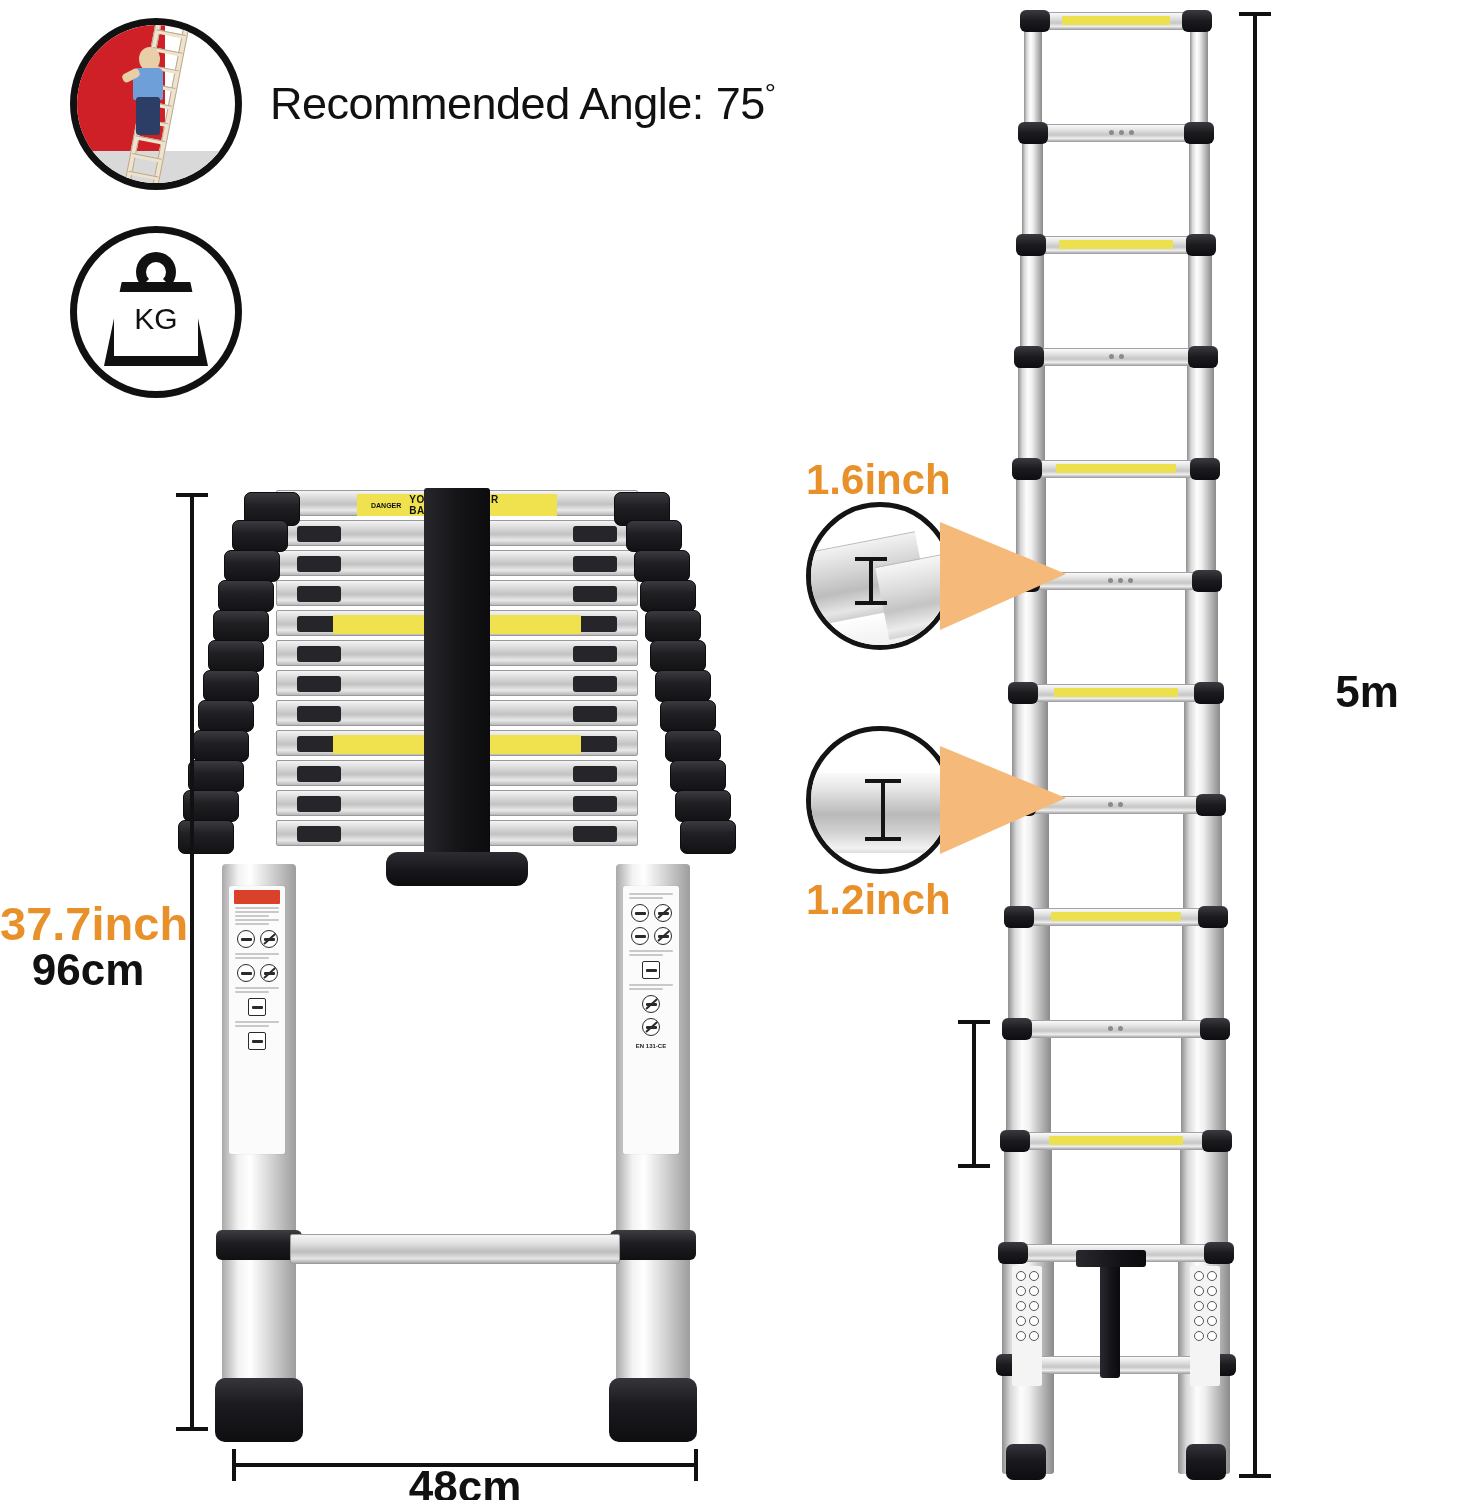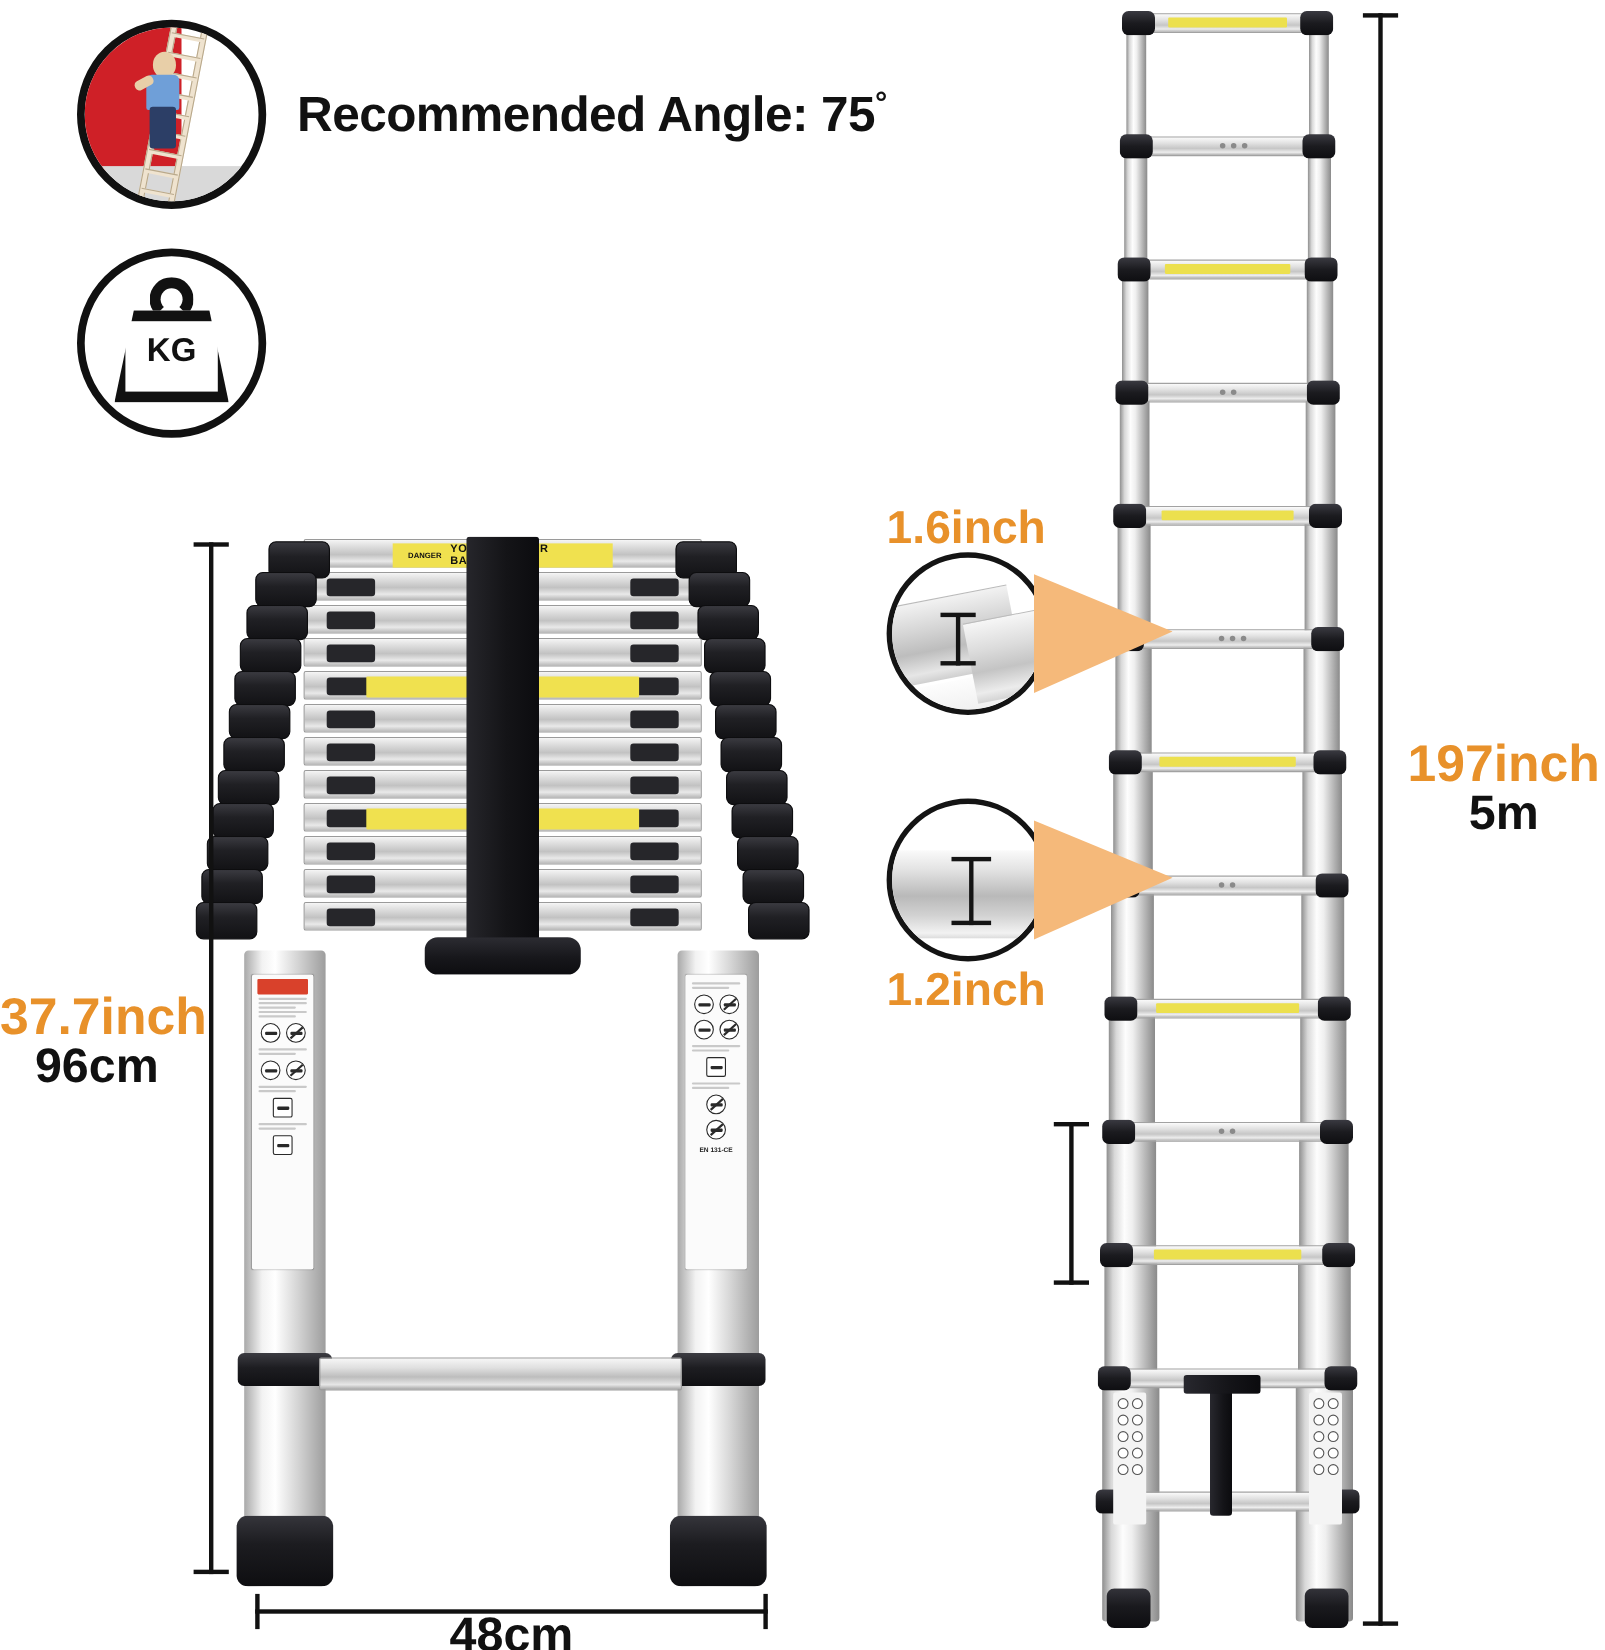--- a/index.html
+++ b/index.html
@@ -16,21 +16,21 @@
   .nowrap { white-space: nowrap; }
 
   
   .badge-row { position: absolute; display: flex; align-items: center; }
   .badge-circle {
     width: 172px; height: 172px; border-radius: 50%;
     border: 7px solid #111; background: #fff;
     position: relative; overflow: hidden; flex: none;
   }
   .badge-text {
-    margin-left: 28px; font-size: 45px; font-weight: bold;
+    margin-left: 28px; font-size: 45px; font-weight: normal;
     color: #111; letter-spacing: -0.5px;
   }
   .badge-text .sup { font-size: 28px; vertical-align: super; }
 
   
   .ab-red {
     position: absolute; left: 0; top: 0; width: 56%; height: 82%;
     background: #cf2027;
   }
   .ab-floor {
@@ -77,21 +77,21 @@
     border-bottom-color: transparent;
   }
   .wb-body {
     position: absolute; left: 50%; top: 30px; transform: translateX(-50%);
     width: 104px; height: 84px; background: #fff;
     border: 10px solid #111;
     clip-path: polygon(17% 0%, 83% 0%, 100% 100%, 0% 100%);
   }
   .wb-kg {
     position: absolute; left: 50%; top: 50px; transform: translateX(-50%);
-    font-size: 30px; font-weight: bold; color: #111; letter-spacing: 0px;
+    font-size: 30px; font-weight: normal; color: #111; letter-spacing: 0px;
   }
 
   
   .dim-v { position: absolute; width: 4px; background: #111; }
   .dim-v::before, .dim-v::after {
     content: ""; position: absolute; left: -14px; width: 32px; height: 4px; background: #111;
   }
   .dim-v::before { top: 0; }
   .dim-v::after  { bottom: 0; }
   .dim-h { position: absolute; height: 4px; background: #111; }
@@ -646,21 +646,20 @@
         </div>
     </div>
     <div class="ex-strap" style="left:98px; top:1244px; width:20px; height:128px;"></div>
     <div class="ex-strap" style="left:74px; top:1244px; width:70px; height:17px;"></div>
     <div class="ex-foot" style="left:4px;   top:1438px;"></div>
     <div class="ex-foot" style="right:4px;  top:1438px;"></div>
   </div>
 
   <div class="dim-v" style="left:1253px; top:12px; height:1466px;"></div>
   <div class="dim-label" style="left:1275px; top:670px; width:184px;">
-    <span class="l1">197inch</span>
     <span class="l2">5m</span>
   </div>
 
   <div class="dim-v" style="left:972px; top:1020px; height:148px;"></div>
   <div class="dim-label" style="left:752px; top:1034px; width:206px;">
   </div>
 
   <div class="mg-label" style="left:806px; top:456px;">1.6inch</div>
   <div class="mg-circle" style="left:806px; top:502px; width:148px; height:148px;">
     <div class="tube-16-low"></div>

